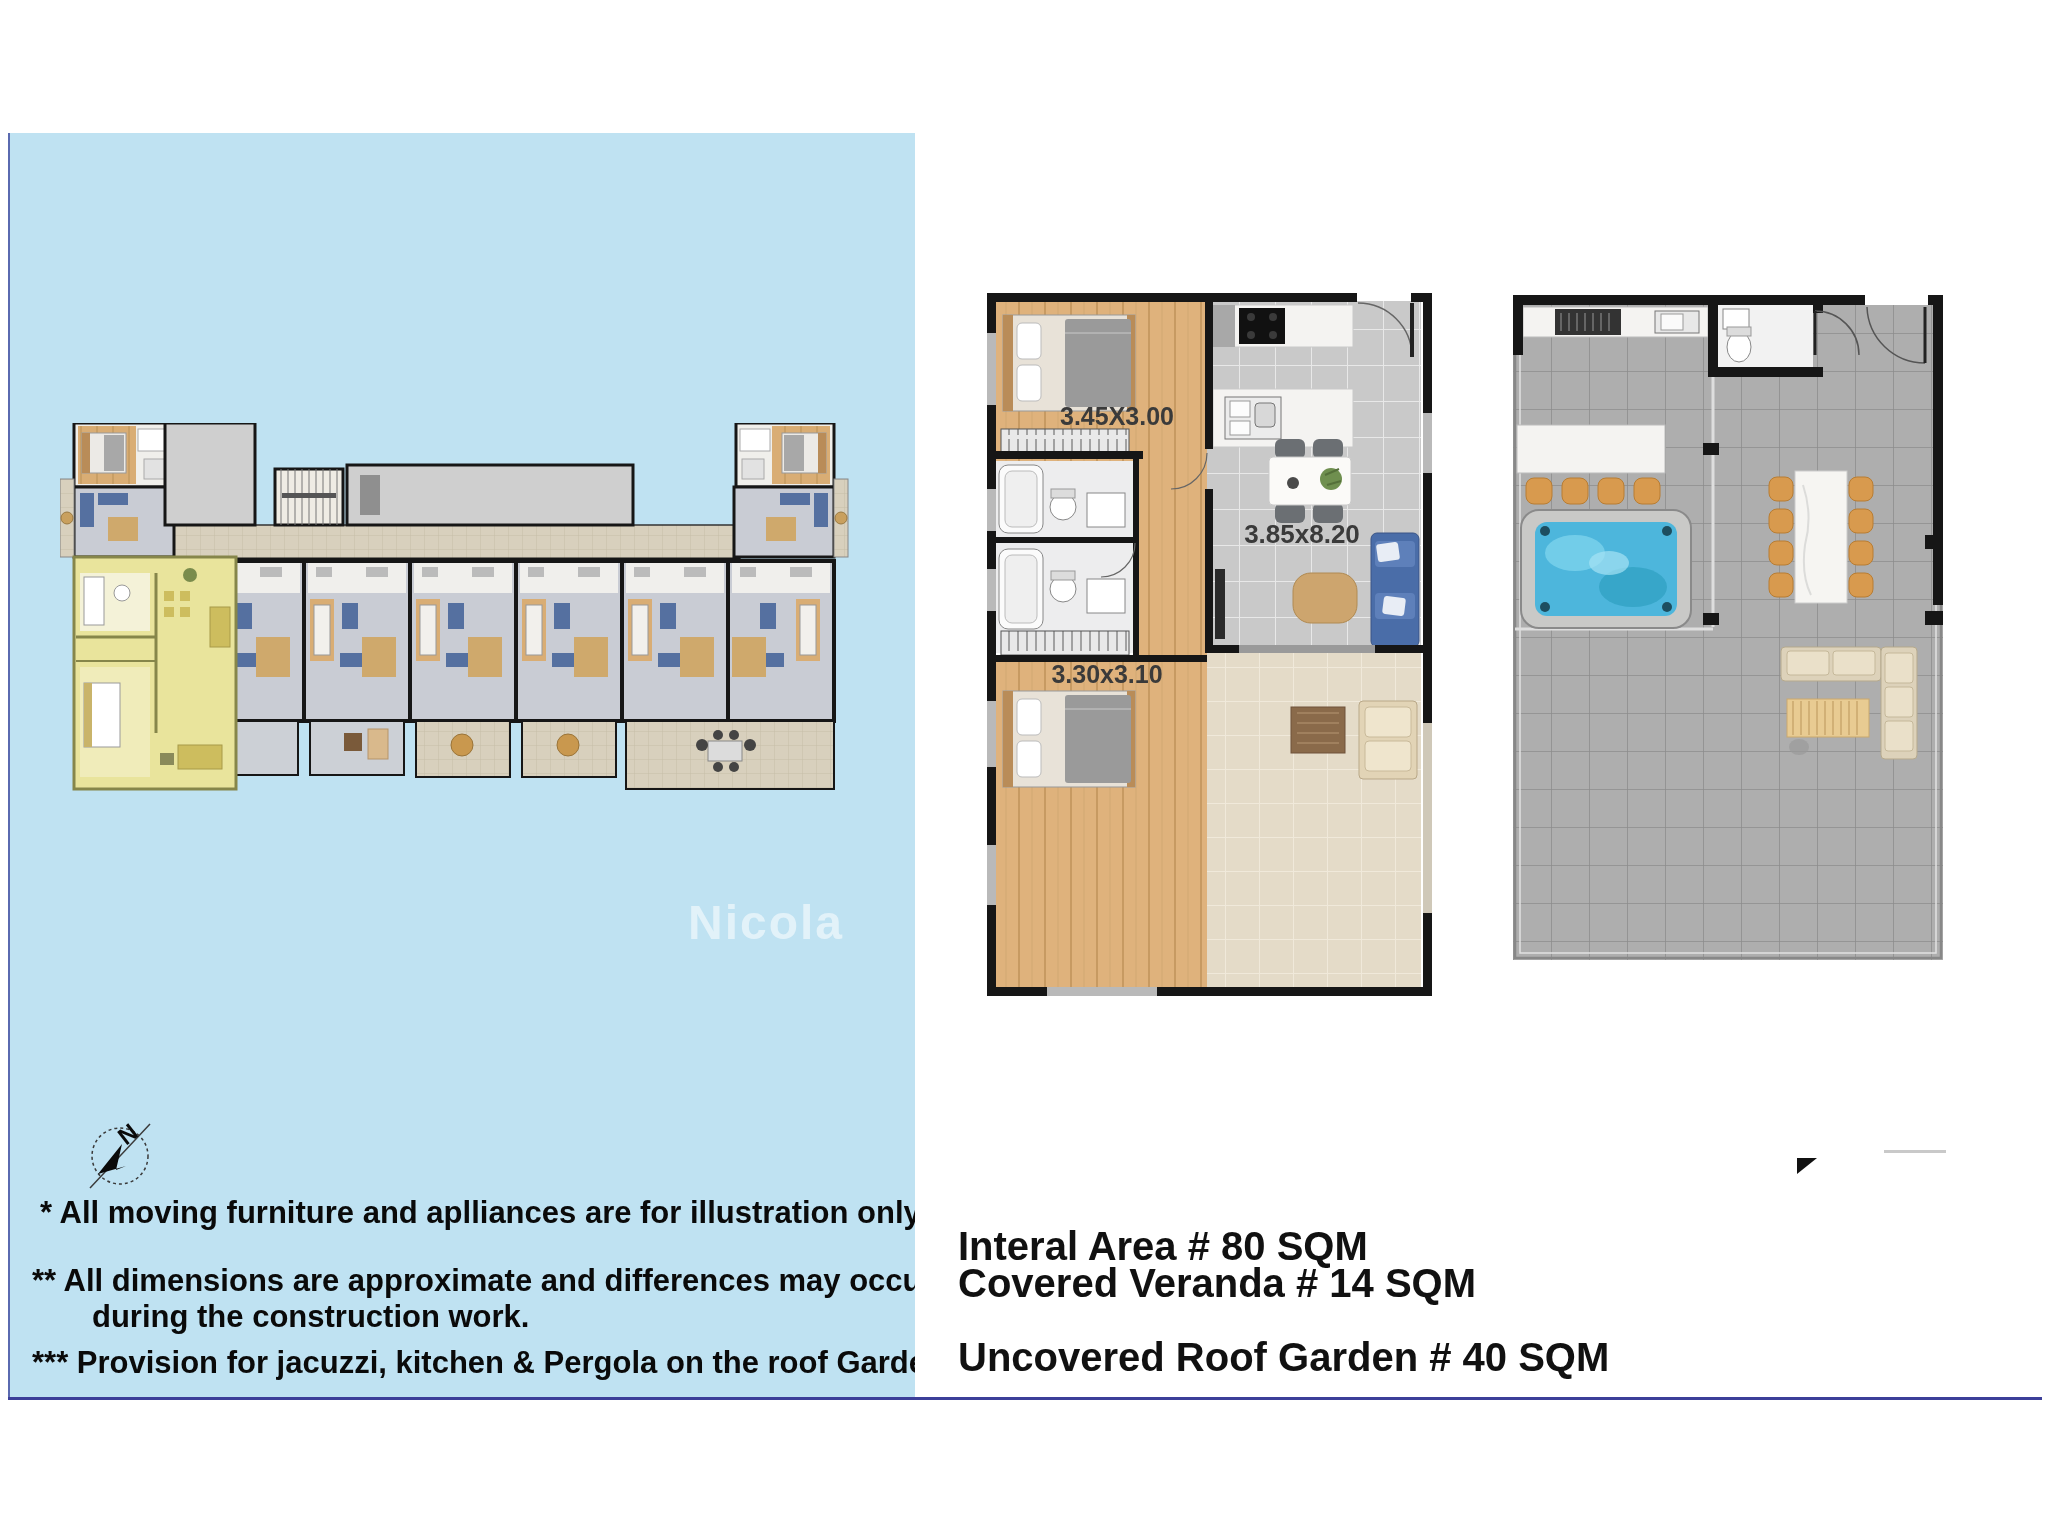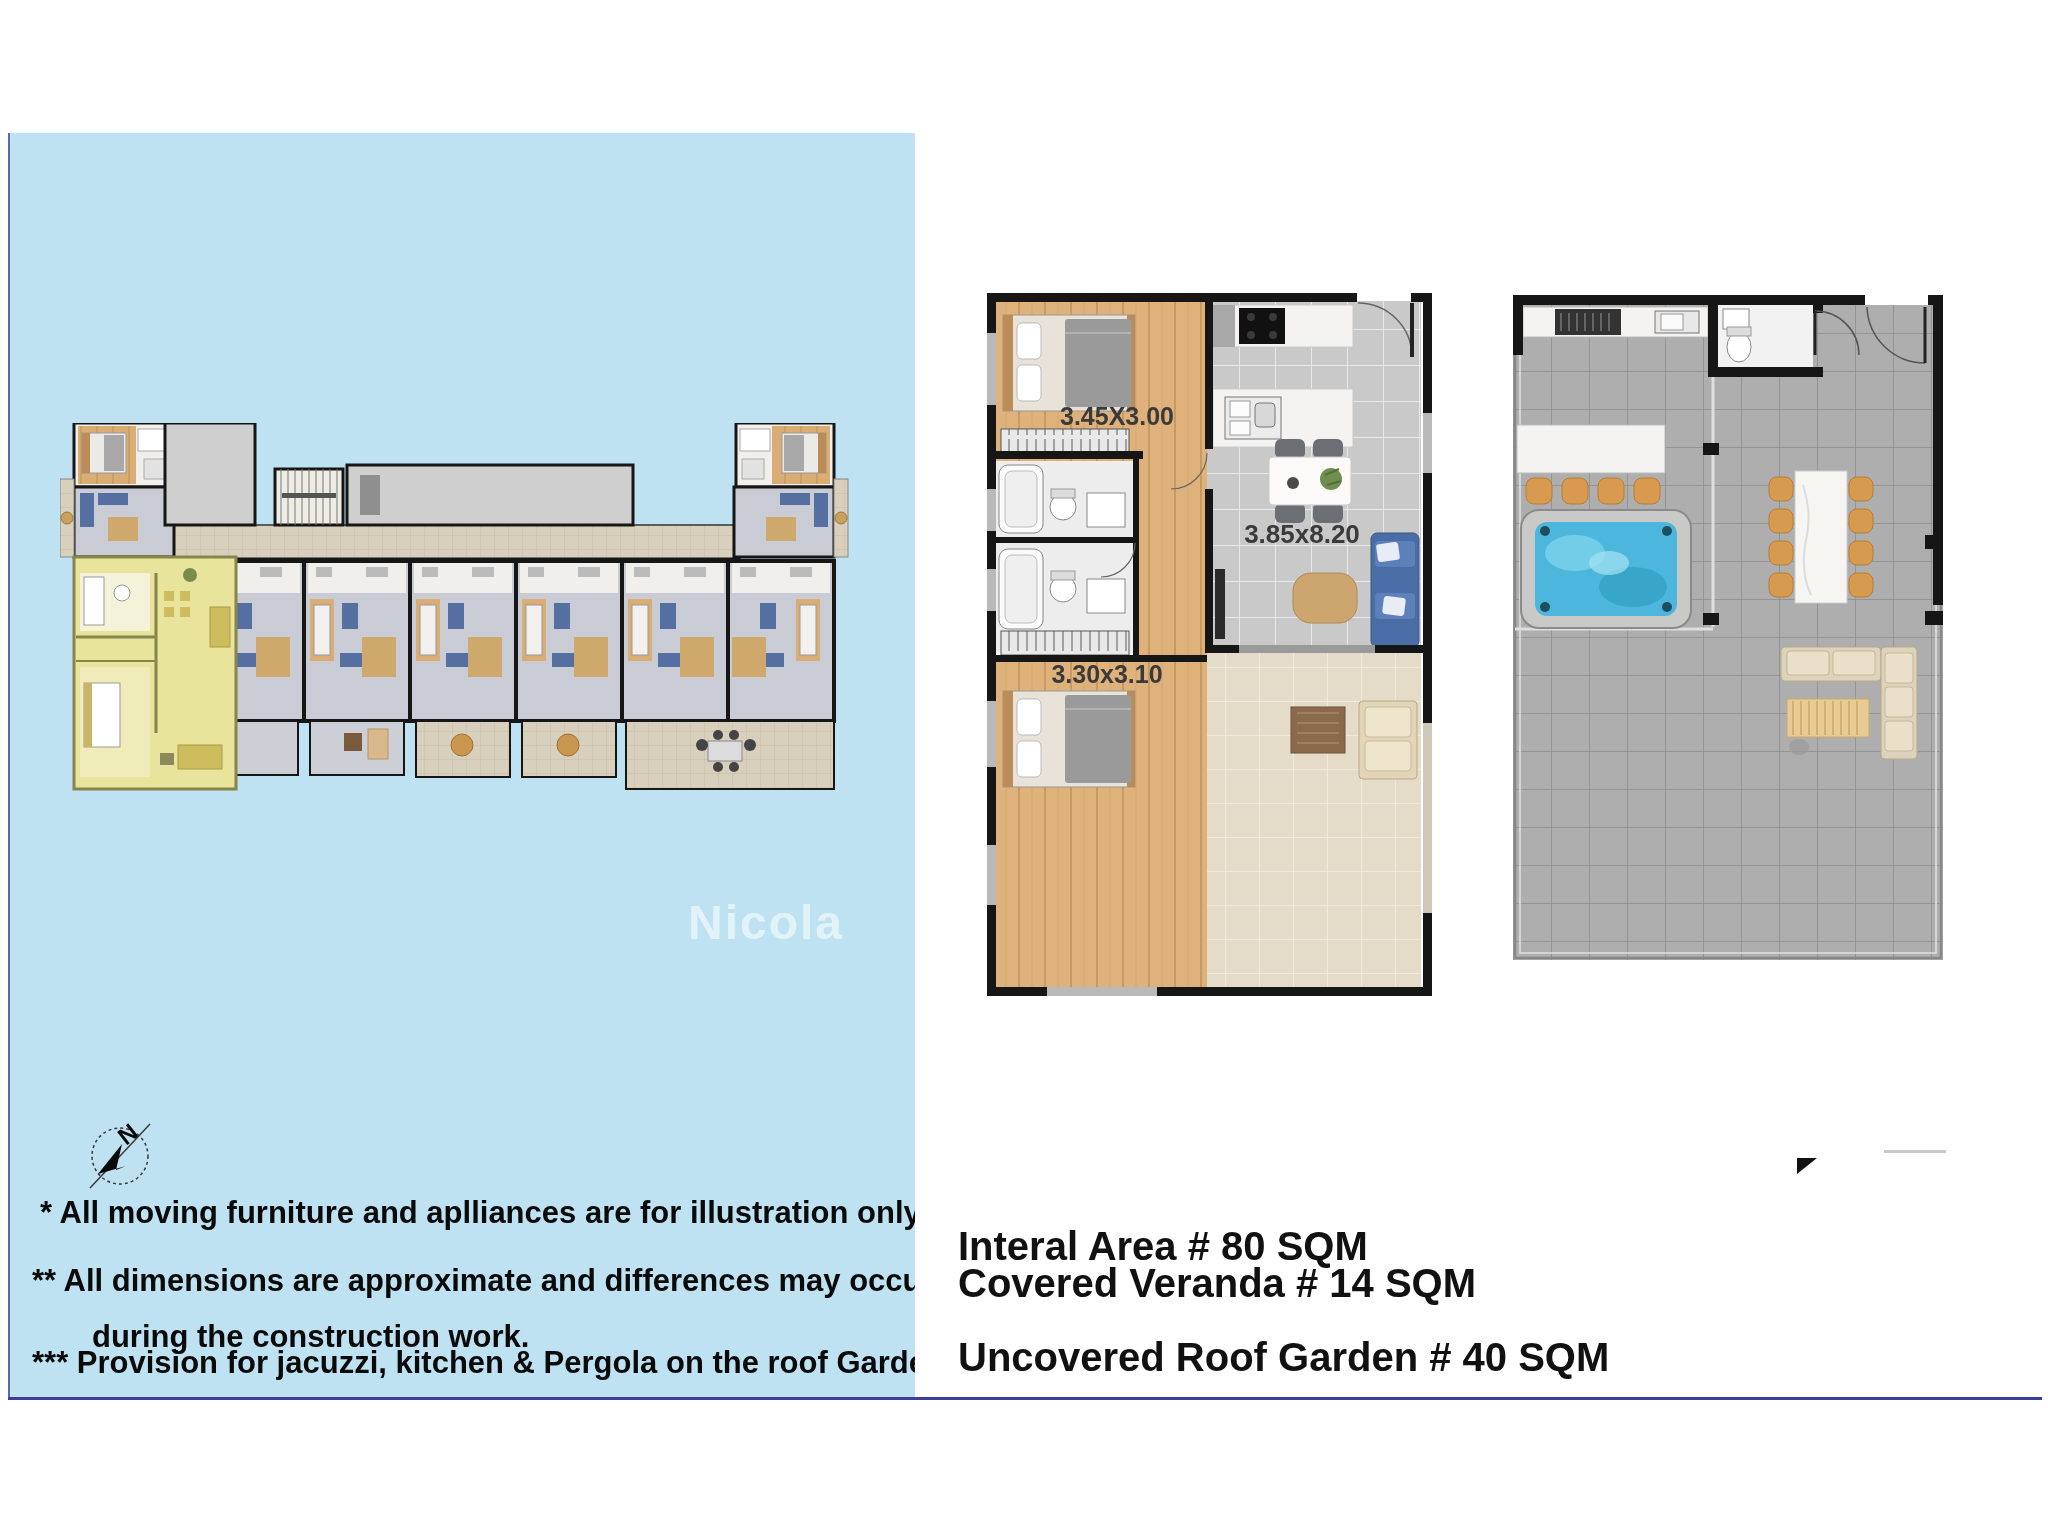--- a/index.html
+++ b/index.html
@@ -205,21 +205,21 @@
 
     <svg class="abs" style="left:72px;top:979px;" width="78" height="92" viewBox="0 0 78 92">
       <circle cx="38" cy="44" r="28" fill="none" stroke="#3a3a3a" stroke-width="1.5" stroke-dasharray="3 3"></circle>
       <line x1="8" y1="76" x2="68" y2="12" stroke="#3a3a3a" stroke-width="1.5"></line>
       <polygon points="16,62 40,32 34,58 44,54" fill="#0a0a0a"></polygon>
       <text x="44" y="34" font-size="24" font-weight="bold" fill="#0a0a0a" transform="rotate(-38 44 34)">N</text>
     </svg>
 
     <div class="disc" style="left:30px;top:1062px;">* All moving furniture and aplliances are for illustration only.</div>
     <div class="disc" style="left:22px;top:1130px;">** All dimensions are approximate and differences may occur</div>
-    <div class="disc" style="left:82px;top:1166px;margin-top:20px;">during the construction work.</div>
+    <div class="disc" style="left:82px;top:1166px;">during the construction work.</div>
     <div class="disc" style="left:22px;top:1212px;">*** Provision for jacuzzi, kitchen &amp; Pergola on the roof Garden</div>
 
     <div class="watermark">Nicola</div>
   </div>
 
   <svg class="abs" style="left:987px;top:293px;" width="445" height="703" viewBox="0 0 445 703">
     <defs>
       <pattern id="p-wood" width="26" height="26" patternUnits="userSpaceOnUse">
         <rect width="26" height="26" fill="#dfb27c"></rect>
         <line x1="6" y1="0" x2="6" y2="26" stroke="#c79a62" stroke-width="2"></line>

